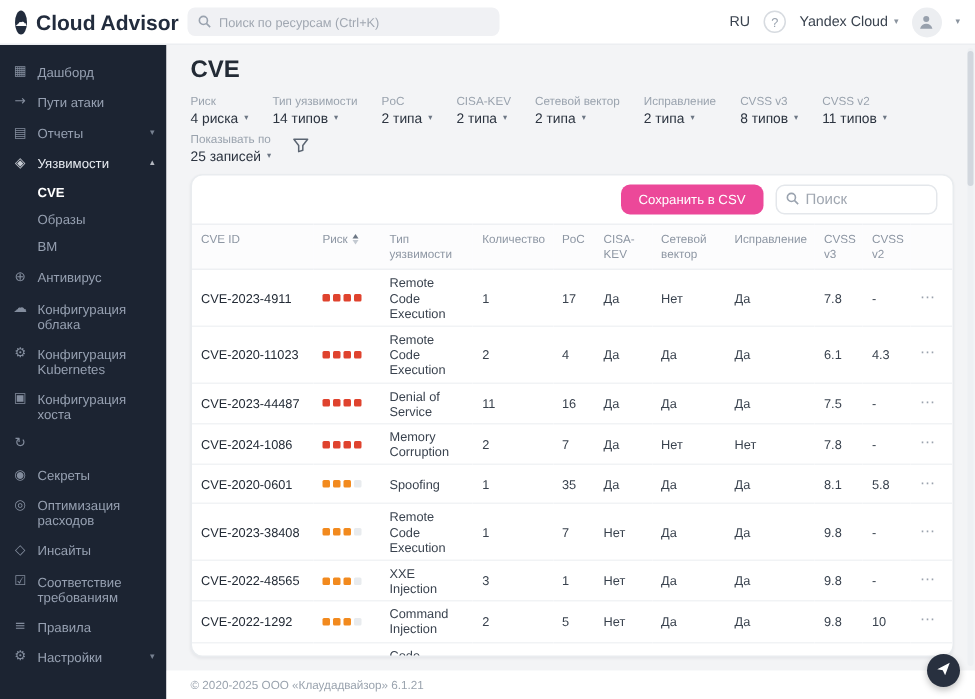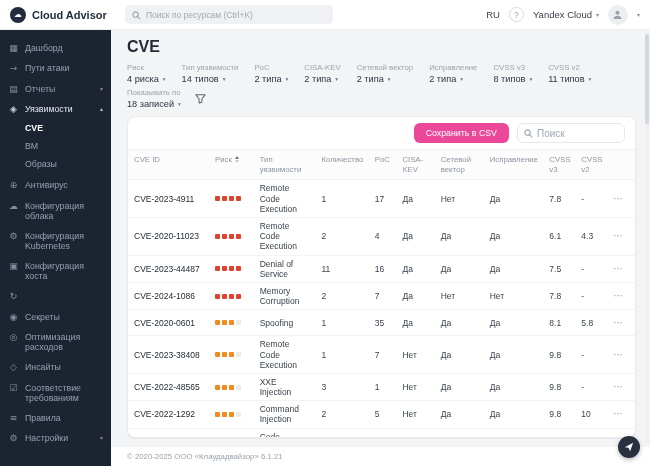--- a/index.html
+++ b/index.html
@@ -7,21 +7,21 @@
   body { font-family:"Liberation Sans","DejaVu Sans",sans-serif; background:#fff; }
   .app { width:650px; height:466px; display:flex; flex-direction:column; }
 
   
   .topbar { flex:0 0 30px; display:flex; align-items:center; background:#fff;
             border-bottom:1px solid #eceef1; padding:0 10px; position:relative; z-index:3; }
   .brand { display:flex; align-items:center; gap:6px; width:101px; }
   .brand-logo { width:16px; height:16px; border-radius:50%; background:#222c3d; color:#fff;
                 font-size:8px; display:flex; align-items:center; justify-content:center;
                 font-family:"DejaVu Sans",sans-serif; }
-  .brand-name { font-size:11px; font-weight:700; color:#222c3d; white-space:nowrap; }
+  .brand-name { font-size:14px; font-weight:700; color:#222c3d; white-space:nowrap; }
   .gsearch { width:208px; height:19px; background:#f0f1f4; border-radius:5px; display:flex;
              align-items:center; gap:5px; padding:0 7px; margin-left:14px; }
   .gsearch input { flex:1; border:0; outline:0; background:transparent; font-size:8.5px;
                    color:#5d6673; font-family:inherit; min-width:0; }
   .gsearch input::placeholder, .t-search input::placeholder { color:#a0a7b1; }
   .tb-right { margin-left:auto; display:flex; align-items:center; gap:9px; }
   .lang { font-size:9.5px; color:#39424e; cursor:pointer; }
   .help { width:15px; height:15px; border-radius:50%; border:1px solid #d7dbe0; color:#98a1ad;
           font-size:8.5px; display:flex; align-items:center; justify-content:center; cursor:pointer; }
   .org { font-size:9.5px; color:#39424e; display:flex; align-items:center; gap:4px; cursor:pointer; }
@@ -49,21 +49,21 @@
   
   .main { flex:1; background:#f3f4f6; position:relative; padding:6px 14px 0 16px; overflow:hidden; }
   h1 { font-size:16px; font-weight:700; color:#232b36; margin:2px 0 7px; }
 
   .filters { display:flex; gap:16px; }
   .filter { display:flex; flex-direction:column; gap:2px; cursor:pointer; }
   .f-label { font-size:7.8px; color:#9aa3ae; white-space:nowrap; }
   .f-value { font-size:9.2px; color:#2c3440; display:flex; align-items:center; gap:4px;
              white-space:nowrap; }
   .f-chev { font-size:5.5px; color:#6c7684; font-family:"DejaVu Sans",sans-serif; }
-  .psrow { display:flex; align-items:center; gap:12px; margin-top:4px; }
+  .psrow { display:flex; align-items:flex-start; gap:12px; margin-top:4px; }
   .funnel { width:16px; height:16px; display:flex; align-items:center; justify-content:center;
             cursor:pointer; margin-bottom:1px; }
 
   
   .card { background:#fff; border:1px solid #e9ecef; border-radius:8px; margin-top:7px;
           height:322px; overflow:hidden; box-shadow:0 1px 2px rgba(20,28,40,.05); }
   .card-toolbar { display:flex; justify-content:flex-end; align-items:center; gap:8px;
                   padding:6px 10px; }
   .csv-btn { background:#ec4899; color:#fff; border:0; border-radius:6px; font-size:8.8px;
              padding:5px 12px; font-family:inherit; cursor:pointer; }
@@ -154,22 +154,22 @@
           <span class="side-label">Отчеты</span>
           <span class="side-chevron">▾</span>
         </div>
         <div class="side-item expanded">
           <span class="side-icon">◈</span>
           <span class="side-label">Уязвимости</span>
           <span class="side-chevron">▴</span>
         </div>
         <div class="side-sub">
           <div class="side-subitem active">CVE</div>
+          <div class="side-subitem">Образы</div>
           <div class="side-subitem">ВМ</div>
-          <div class="side-subitem">Образы</div>
         </div>
         <div class="side-item">
           <span class="side-icon">⊕</span>
           <span class="side-label">Антивирус</span>
         </div>
         <div class="side-item">
           <span class="side-icon">☁</span>
           <span class="side-label">Конфигурация облака</span>
         </div>
         <div class="side-item">
@@ -269,21 +269,21 @@
               <span>11 типов</span>
               <span class="f-chev">▾</span>
             </div>
           </div>
         </div>
 
       <div class="psrow">
         <div class="filter">
           <div class="f-label">Показывать по</div>
           <div class="f-value">
-            <span>18 записей</span>
+            <span>25 записей</span>
             <span class="f-chev">▾</span>
           </div>
         </div>
         <span class="funnel">
           <svg width="11" height="11" viewBox="0 0 12 12">
               <path d="M1 2h10L7.5 6.5V10l-3 1V6.5z" fill="none" stroke="#5b6572" stroke-width="1.1" stroke-linejoin="round"></path>
             </svg>
         </span>
       </div>
 

